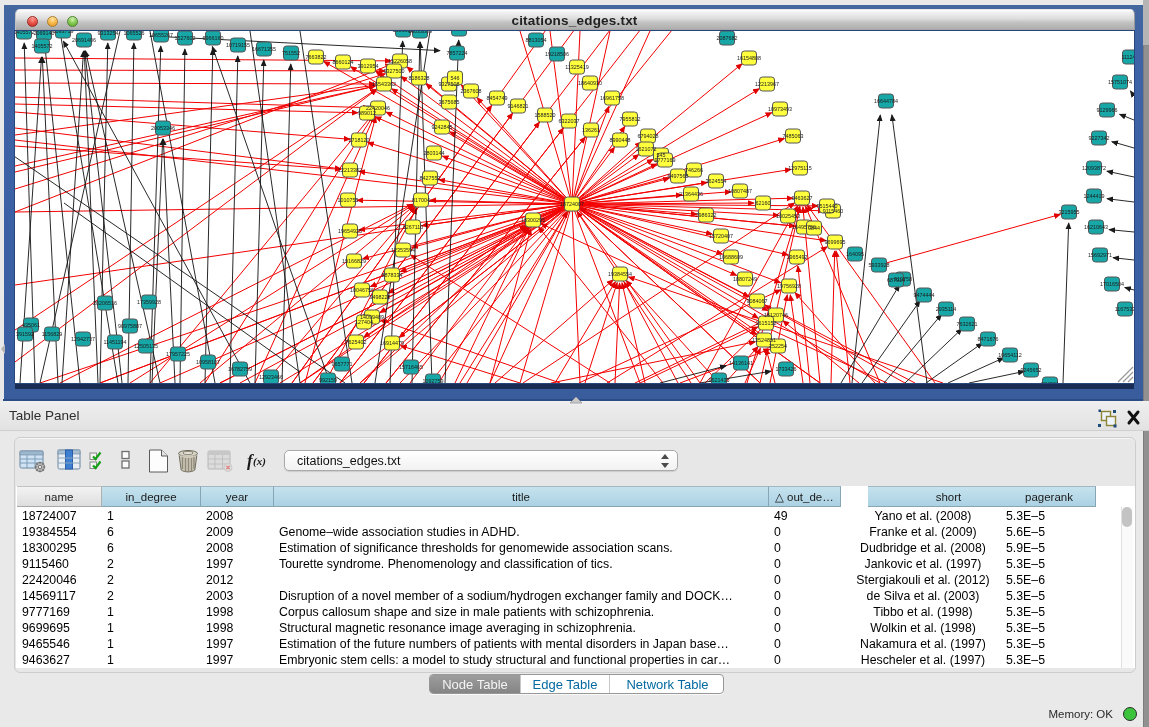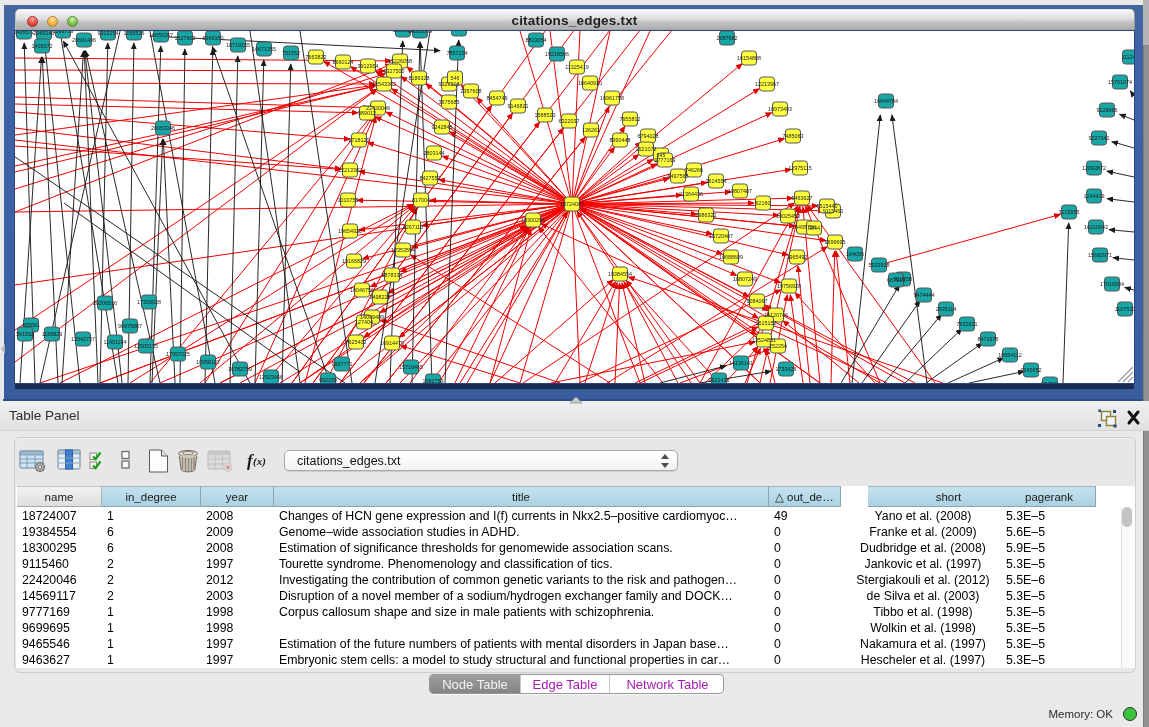--- a/index.html
+++ b/index.html
@@ -37,21 +37,21 @@
   background:linear-gradient(180deg,#c5e2ee 0%,#b7d9e8 55%,#abd1e2 100%); overflow:hidden; white-space:nowrap; }
 .hdg { background:linear-gradient(180deg,#f3f3f3,#dedede); border-right:1px solid #b0b0b0; border-top:1px solid #c2c2c2; border-bottom:1px solid #a8a8a8; }
 .row { position:absolute; left:0; width:1149px; height:16px; font-size:12.3px; color:#000; }
 .row span { position:absolute; white-space:nowrap; top:1px; }
 .row .ctr { text-align:center; }
 #vscroll { left:1121px; top:507px; width:12px; height:161px; background:#fafafa; border-left:1px solid #e0e0e0; }
 #vthumb { left:1122px; top:507px; width:10px; height:20px; border-radius:5px; background:#c3c3c3; }
 
 #tabs { left:429px; top:674px; width:295px; height:20px; border:1px solid #979797; border-radius:4px;
   background:#fff; overflow:hidden; box-shadow:0 1px 0 rgba(255,255,255,0.7); }
-.tab { position:absolute; top:0; height:20px; line-height:19px; font-size:13px; text-align:center; color:#a21caf; }
+.tab { position:absolute; top:0; height:20px; line-height:19px; font-size:13px; text-align:center; color:#0369a1; }
 #tab1 { left:0; width:90px; background:linear-gradient(180deg,#9d9d9d,#828282); color:#f4f4f4; }
 #tab2 { left:90px; width:89px; border-left:1px solid #c8c8c8; }
 #tab3 { left:179px; width:116px; border-left:1px solid #c8c8c8; }
 #mem { right:36px; top:708px; font-size:11.5px; color:#2a2a2a; }
 #memdot { left:1123px; top:707px; width:14px; height:14px; border-radius:50%; background:#3cc43c; border:1.5px solid #2e2e2e; }
 </style></head>
 <body>
 <div id="desk" class="abs"></div>
 <div id="desk-b" class="abs"></div>
 <div id="titlebar" class="abs"></div>
@@ -688,21 +688,20 @@
 <div class="hd" style="left:102px;width:99px">in_degree</div>
 <div class="hd" style="left:201px;width:73px">year</div>
 <div class="hd" style="left:274px;width:495px">title</div>
 <div class="hd" style="left:769px;width:72px;text-align:left;padding-left:6px">△ out_de…</div>
 <div class="hd" style="left:868px;width:162px">short</div>
 <div class="hd" style="left:1003px;width:93px">pagerank</div>
 <div class="row" style="top:508px">
     <span style="left:22px">18724007</span>
     <span style="left:107px">1</span>
     <span style="left:206px">2008</span>
-    <span style="left:279px">Changes of HCN gene expression and I(f) currents in Nkx2.5–positive cardiomyoc…</span>
     <span style="left:774px">49</span>
     <span class="ctr" style="left:843px;width:160px">Yano et al. (2008)</span>
     <span style="left:1006px">5.3E–5</span>
   </div>
 <div class="row" style="top:524px">
     <span style="left:22px">19384554</span>
     <span style="left:107px">6</span>
     <span style="left:206px">2009</span>
     <span style="left:279px">Genome–wide association studies in ADHD.</span>
     <span style="left:774px">0</span>
@@ -724,21 +723,20 @@
     <span style="left:206px">1997</span>
     <span style="left:279px">Tourette syndrome. Phenomenology and classification of tics.</span>
     <span style="left:774px">0</span>
     <span class="ctr" style="left:843px;width:160px">Jankovic et al. (1997)</span>
     <span style="left:1006px">5.3E–5</span>
   </div>
 <div class="row" style="top:572px">
     <span style="left:22px">22420046</span>
     <span style="left:107px">2</span>
     <span style="left:206px">2012</span>
-    <span style="left:279px">Investigating the contribution of common genetic variants to the risk and pathogen…</span>
     <span style="left:774px">0</span>
     <span class="ctr" style="left:843px;width:160px">Stergiakouli et al. (2012)</span>
     <span style="left:1006px">5.5E–6</span>
   </div>
 <div class="row" style="top:588px">
     <span style="left:22px">14569117</span>
     <span style="left:107px">2</span>
     <span style="left:206px">2003</span>
     <span style="left:279px">Disruption of a novel member of a sodium/hydrogen exchanger family and DOCK…</span>
     <span style="left:774px">0</span>
@@ -751,20 +749,21 @@
     <span style="left:206px">1998</span>
     <span style="left:279px">Corpus callosum shape and size in male patients with schizophrenia.</span>
     <span style="left:774px">0</span>
     <span class="ctr" style="left:843px;width:160px">Tibbo et al. (1998)</span>
     <span style="left:1006px">5.3E–5</span>
   </div>
 <div class="row" style="top:620px">
     <span style="left:22px">9699695</span>
     <span style="left:107px">1</span>
     <span style="left:206px">1998</span>
+    <span style="left:279px">Structural magnetic resonance image averaging in schizophrenia.</span>
     <span style="left:774px">0</span>
     <span class="ctr" style="left:843px;width:160px">Wolkin et al. (1998)</span>
     <span style="left:1006px">5.3E–5</span>
   </div>
 <div class="row" style="top:636px">
     <span style="left:22px">9465546</span>
     <span style="left:107px">1</span>
     <span style="left:206px">1997</span>
     <span style="left:279px">Estimation of the future numbers of patients with mental disorders in Japan base…</span>
     <span style="left:774px">0</span>

